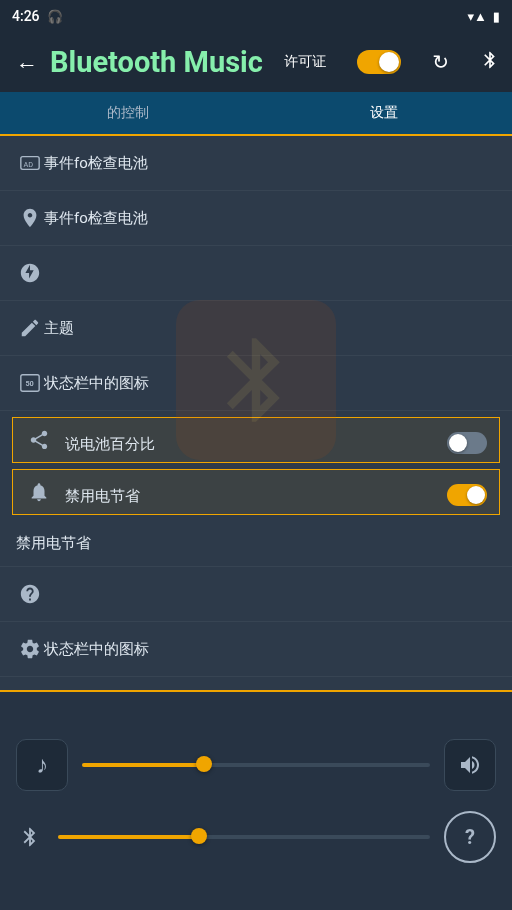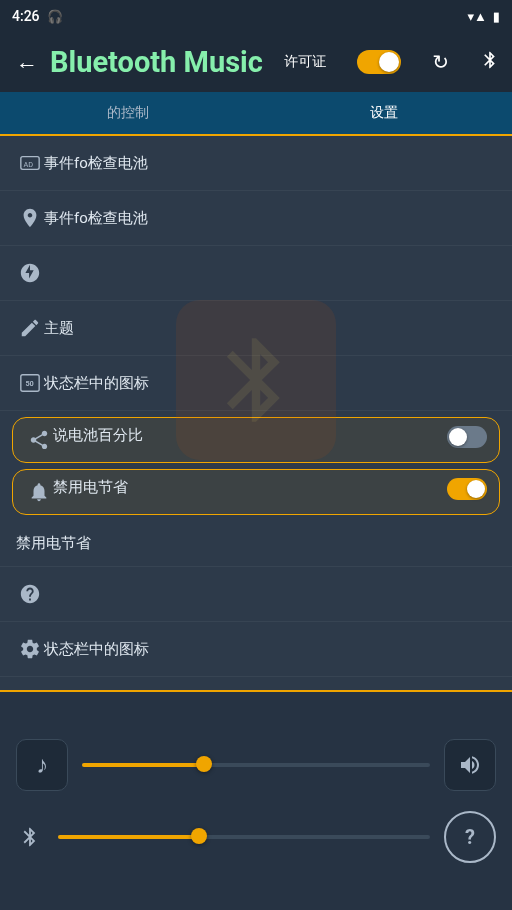--- a/index.html
+++ b/index.html
@@ -145,26 +145,27 @@
       flex-shrink: 0;
     }
     .menu-text {
       font-size: 15px;
       color: #e0e8f0;
       flex: 1;
     }
 
     .toggle-row {
       display: flex;
-      align-items: flex-start;
+      align-items: flex-end;
       margin: 6px 12px;
       padding: 8px 12px;
       border: 1.5px solid #f0a500;
-      border-radius: 14px;
+      border-radius: 0;
       background: rgba(240,165,0,0.08);
+      gap: 12px;
     }
     .toggle-row .menu-icon {
       color: #aab8c8;
     }
     .toggle-row .menu-text {
       flex: 1;
     }
     .small-toggle {
       width: 40px;
       height: 22px;

